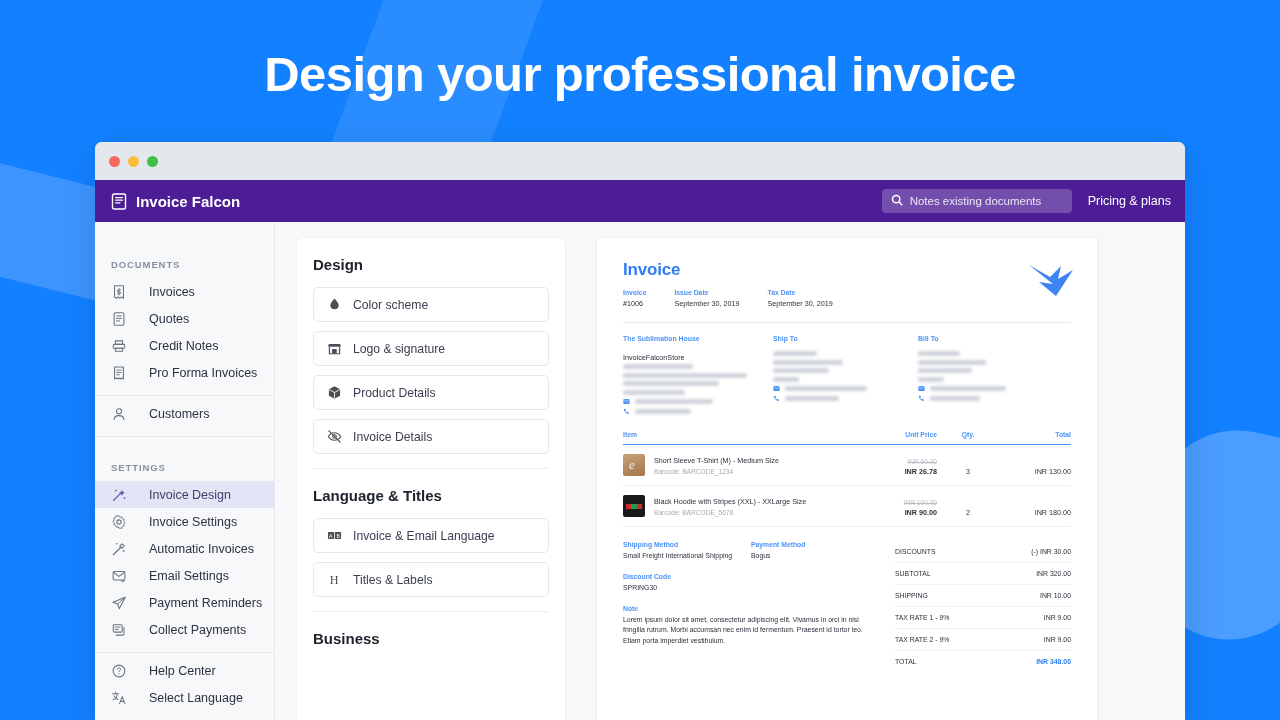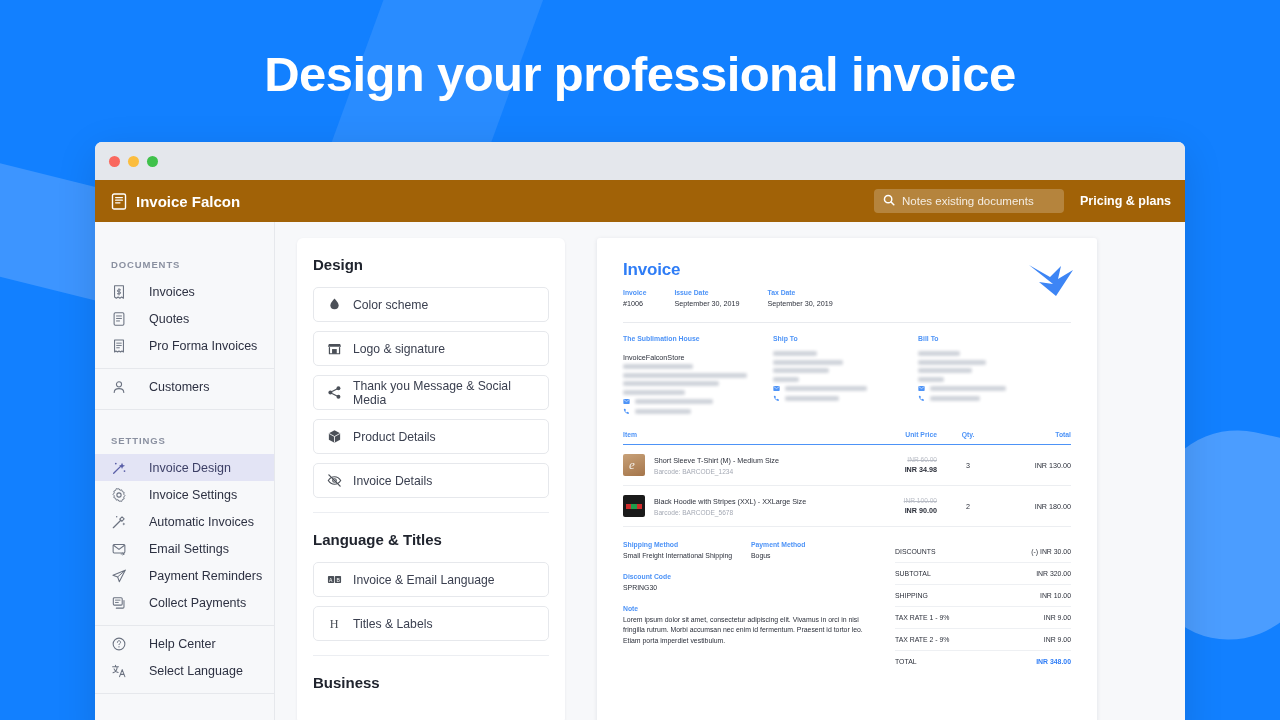--- a/index.html
+++ b/index.html
@@ -49,33 +49,33 @@
     height: 38px; background: #e4e7ec; display: flex; align-items: center;
     padding-left: 14px; gap: 8px;
   }
   .dot { width: 11px; height: 11px; border-radius: 50%; }
   .dot.r { background: #f9685f; }
   .dot.y { background: #fbbd3e; }
   .dot.g { background: #3fc14b; }
 
   
   .topnav {
-    height: 42px; background: #a16207; display: flex; align-items: center;
+    height: 42px; background: #4c1d95; display: flex; align-items: center;
     padding: 0 14px 0 16px; color: #fff;
   }
   .brand { display: flex; align-items: center; gap: 9px; font-size: 15px; font-weight: bold; }
   .brand-icon { width: 16px; height: 17px; position: relative; }
   .brand-icon svg { display: block; }
   .topnav-right { margin-left: auto; display: flex; align-items: center; gap: 16px; }
   .search-box {
     width: 190px; height: 24px; background: rgba(255,255,255,.22);
     border-radius: 4px; display: flex; align-items: center; gap: 7px; padding: 0 9px;
   }
   .search-box .ph { font-size: 11.5px; color: rgba(255,255,255,.85); }
-  .pricing { font-size: 12.5px; font-weight: bold; color: #fff; white-space: nowrap; }
+  .pricing { font-size: 12.5px; font-weight: normal; color: #fff; white-space: nowrap; }
 
   
   .app-body { display: flex; height: calc(600px - 38px - 42px); background: #f7f8fa; }
 
   
   .sidebar {
     width: 180px; background: #f7f8fa; border-right: 1px solid #e6e8ec;
     padding-top: 12px; flex-shrink: 0;
   }
   .sec-label {
@@ -140,21 +140,21 @@
   .tbl { margin-top: 16px; }
   .tbl-head {
     display: flex; color: #4d93f7; font-weight: bold; font-size: 6.8px;
     padding-bottom: 6px; border-bottom: 1.2px solid #4d93f7;
   }
   .c-item { flex: 1; }
   .c-price { width: 86px; text-align: right; }
   .c-qty { width: 62px; text-align: center; }
   .c-total { width: 72px; text-align: right; }
   .row {
-    display: flex; align-items: center; padding: 9px 0;
+    display: flex; align-items: flex-end; padding: 9px 0;
     border-bottom: 1px solid #eceef1;
   }
   .thumb { width: 22px; height: 22px; margin-right: 9px; flex-shrink: 0; border-radius: 2px; }
   .thumb.box { background: linear-gradient(160deg,#c8a178,#a4754a); position: relative; }
   .thumb.box::after {
     content: "e"; position: absolute; left: 6px; top: 3px; font-size: 13px;
     color: #f3f0ea; font-style: italic; font-family: "Liberation Serif", serif;
   }
   .thumb.strip { background: #1a1a1a; display: flex; align-items: center; justify-content: center; }
   .thumb.strip i { display: block; width: 16px; height: 5px; background: linear-gradient(90deg,#cf2b2b 33%,#1f9d4d 33% 66%,#cf2b2b 66%); }
@@ -238,20 +238,30 @@
       <div class="nav-item">
         <span class="ico">
           <svg width="16" height="16" viewBox="0 0 18 18" fill="none">
             <rect x="3.5" y="2" width="11" height="14" rx="1.4" stroke="#6b7280" stroke-width="1.2"></rect>
             <path d="M6.2 5.6h5.6M6.2 8.4h5.6M6.2 11.2h3.4" stroke="#6b7280" stroke-width="1.1" stroke-linecap="round"></path>
           </svg>
         </span>
         <span>Quotes</span>
       </div>
 
+      <div class="nav-item">
+        <span class="ico">
+          <svg width="16" height="16" viewBox="0 0 18 18" fill="none">
+            <path d="M5 3.2h8v4H5z" stroke="#6b7280" stroke-width="1.2"></path>
+            <rect x="2.6" y="7.2" width="12.8" height="4.4" rx="1" stroke="#6b7280" stroke-width="1.2"></rect>
+            <path d="M5 11.6h8v3.4H5z" stroke="#6b7280" stroke-width="1.2"></path>
+          </svg>
+        </span>
+        <span>Credit Notes</span>
+      </div>
 
       <div class="nav-item">
         <span class="ico">
           <svg width="16" height="16" viewBox="0 0 18 18" fill="none">
             <path d="M4 2.2h10v13.6l-1.7-1.2-1.6 1.2-1.7-1.2-1.6 1.2L5.6 14.6 4 15.8V2.2z" stroke="#6b7280" stroke-width="1.2" stroke-linejoin="round"></path>
             <path d="M6.4 5.8h5.2M6.4 8.4h5.2M6.4 11h3" stroke="#6b7280" stroke-width="1.05" stroke-linecap="round"></path>
           </svg>
         </span>
         <span>Pro Forma Invoices</span>
       </div>
@@ -383,31 +393,20 @@
           <span class="ico">
             <svg width="15" height="15" viewBox="0 0 16 16" fill="none">
               <path d="M2 3.2h12l1 3H1l1-3z" fill="#4b5058"></path>
               <path d="M2.6 7v6.6M13.4 7v6.6M2.6 13.6h10.8" stroke="#4b5058" stroke-width="1.3" stroke-linecap="round"></path>
               <rect x="5.4" y="8.6" width="5" height="5" fill="#4b5058"></rect>
             </svg>
           </span>
           <span>Logo &amp; signature</span>
         </div>
 
-        <div class="opt">
-          <span class="ico">
-            <svg width="15" height="15" viewBox="0 0 16 16" fill="none">
-              <circle cx="12.2" cy="3.4" r="2.1" fill="#4b5058"></circle>
-              <circle cx="3.6" cy="8" r="2.1" fill="#4b5058"></circle>
-              <circle cx="12.2" cy="12.6" r="2.1" fill="#4b5058"></circle>
-              <path d="M5.4 7l5.2-2.8M5.4 9l5.2 2.8" stroke="#4b5058" stroke-width="1.2"></path>
-            </svg>
-          </span>
-          <span>Thank you Message &amp; Social Media</span>
-        </div>
 
         <div class="opt">
           <span class="ico">
             <svg width="15" height="15" viewBox="0 0 16 16" fill="none">
               <path d="M8 1.4l6 3.2v6.8L8 14.6l-6-3.2V4.6l6-3.2z" fill="#4b5058"></path>
               <path d="M2.2 4.8L8 8l5.8-3.2M8 8v6.4" stroke="#fff" stroke-width=".9"></path>
             </svg>
           </span>
           <span>Product Details</span>
         </div>
@@ -577,21 +576,21 @@
           <div class="row">
             <div class="c-item" style="display:flex;align-items:center">
               <span class="thumb box"></span>
               <span>
                 <span class="it-name" style="display:block">Short Sleeve T-Shirt (M) - Medium Size</span>
                 <span class="it-bar" style="display:block">Barcode: BARCODE_1234</span>
               </span>
             </div>
             <div class="c-price">
               <div class="strike">INR 60.00</div>
-              <div class="price-now">INR 34.98</div>
+              <div class="price-now">INR 26.78</div>
             </div>
             <div class="c-qty">3</div>
             <div class="c-total">INR 130.00</div>
           </div>
 
           <div class="row">
             <div class="c-item" style="display:flex;align-items:center">
               <span class="thumb strip">
                   <i></i>
                 </span>

